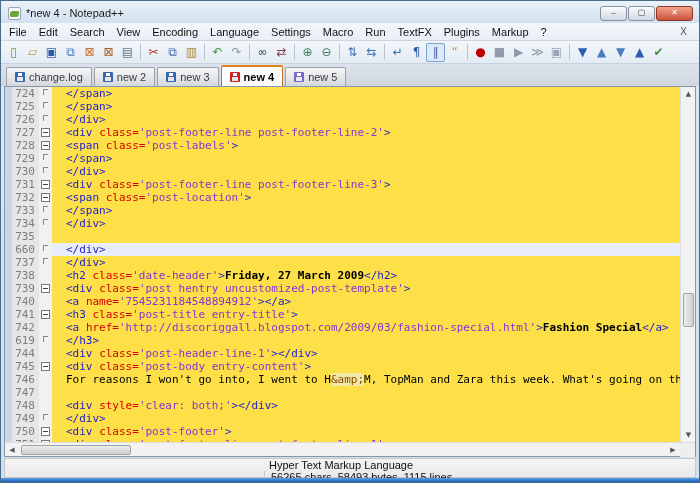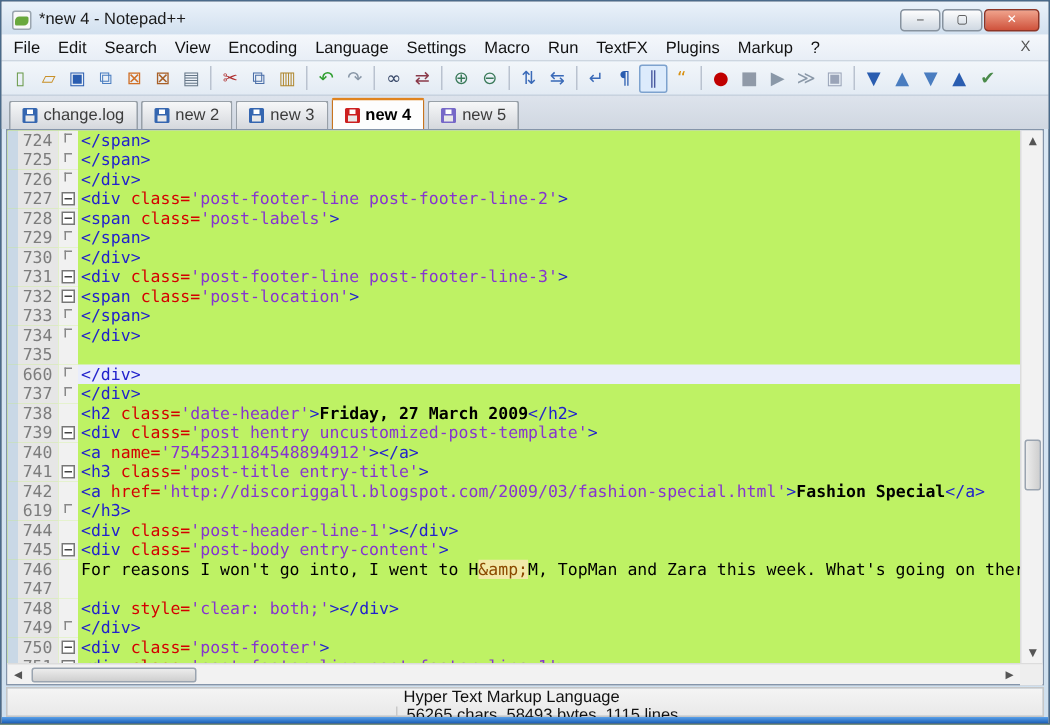--- a/index.html
+++ b/index.html
@@ -79,26 +79,26 @@
     height: 21px; background: #fdfdfd; color: #000; font-weight: bold;
     border: 1px solid #c8741e; border-top: 2px solid #e0831e; border-bottom: none;
   }
   .floppy { width: 10px; height: 10px; position: relative; background: currentColor; border-radius: 1px; display: inline-block; }
   .floppy::before { content: ""; position: absolute; top: 1px; left: 3px; width: 4px; height: 3px; background: #fff; }
   .floppy::after  { content: ""; position: absolute; bottom: 1px; left: 2px; width: 6px; height: 4px; background: #e8e8e8; }
 
   
   .edit-outer { flex: 1; display: flex; flex-direction: column; margin: 0 3px; border: 1px solid #8595aa; background: #fff; min-height: 0; }
   .edit-row { flex: 1; display: flex; min-height: 0; }
-  .code-lines { flex: 1; overflow: hidden; background: #bef264; }
+  .code-lines { flex: 1; overflow: hidden; background: #fde047; }
   .ln { display: flex; height: 13px; font: 11px/13px "DejaVu Sans Mono", monospace; }
   .bm   { width: 7px; background: #c9d8e6; flex: none; }
   .gut  { width: 27px; flex: none; background: #e6e6e6; color: #7d7d7d; text-align: right; padding-right: 4px; }
   .fold { width: 13px; flex: none; background: #f1f1f1; display: flex; align-items: center; justify-content: center; }
-  .code { flex: 1; white-space: pre; overflow: hidden; padding-left: 2px; color: #000; }
+  .code { flex: 1; white-space: pre; overflow: hidden; padding-left: 14px; color: #000; }
   .ln.cur .code { background: #e9edfb; }
   .fbox { width: 9px; height: 9px; border: 1px solid #777; background: #fff; position: relative; display: block; }
   .fbox::after { content: ""; position: absolute; left: 1px; top: 3px; width: 5px; height: 1px; background: #444; }
   .fend { width: 5px; height: 6px; border-left: 1px solid #888; border-top: 1px solid #888; display: block; margin-bottom: 4px; }
 
   .tok-tag    { color: #2222cc; }
   .tok-attr   { color: #d40000; }
   .tok-val    { color: #8635cf; }
   .tok-text   { color: #000; }
   .tok-bold   { color: #000; font-weight: bold; }

